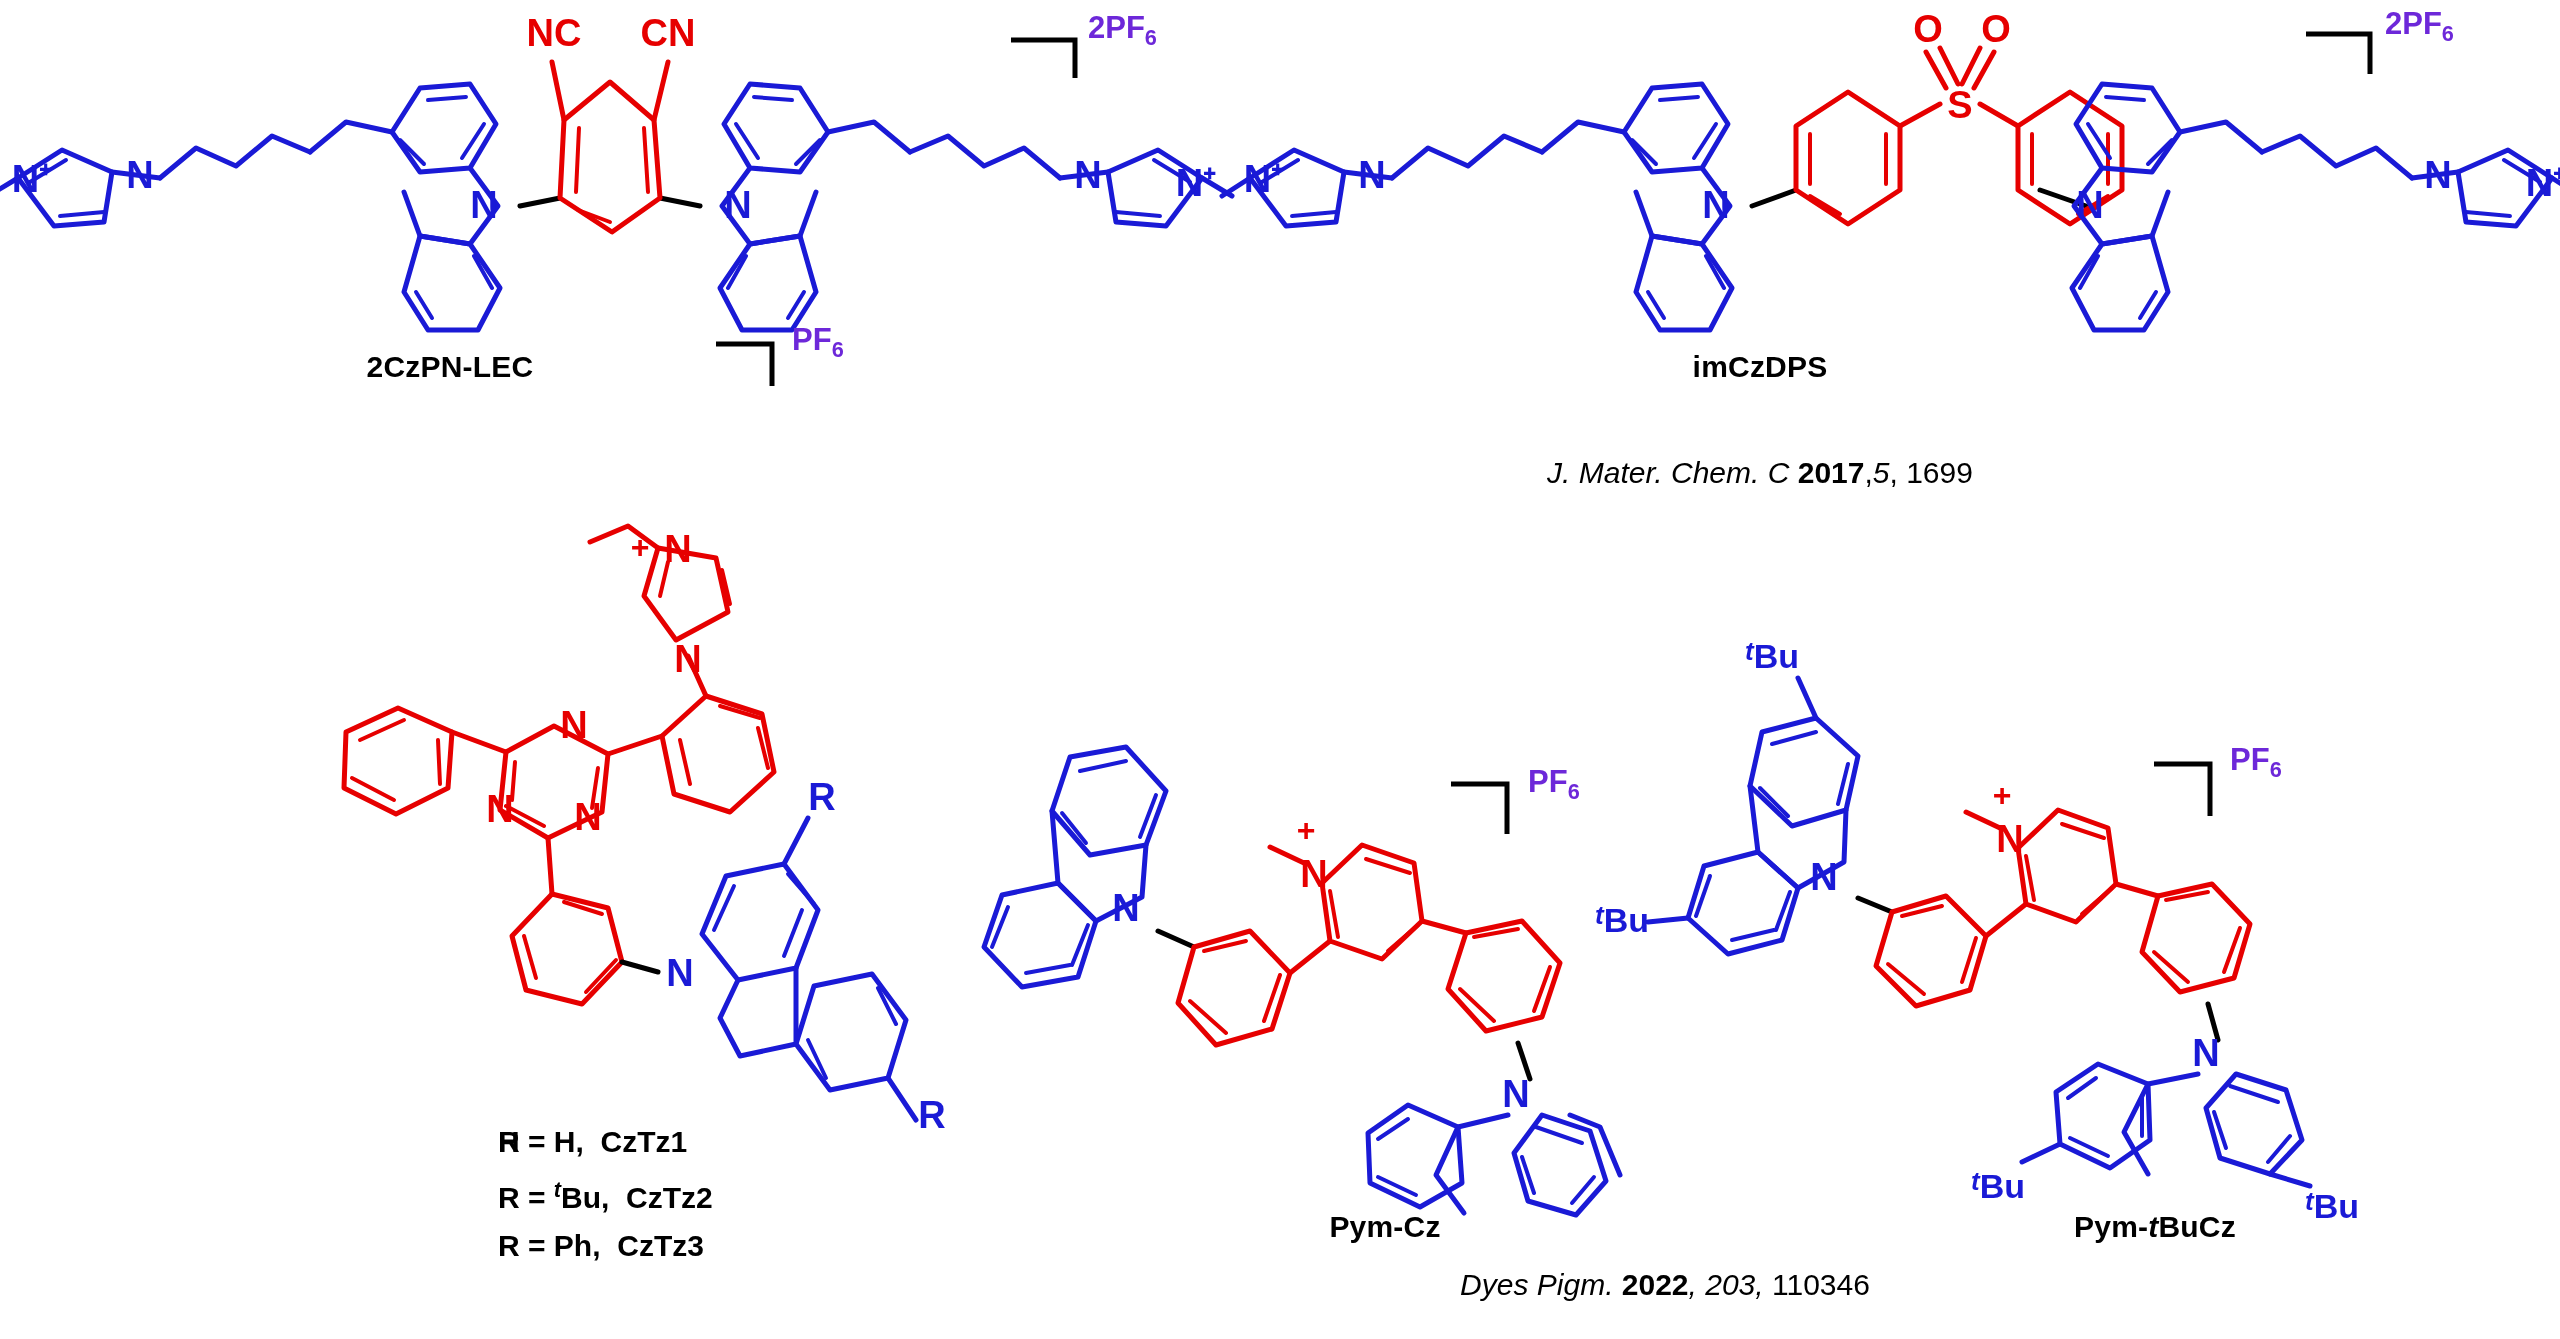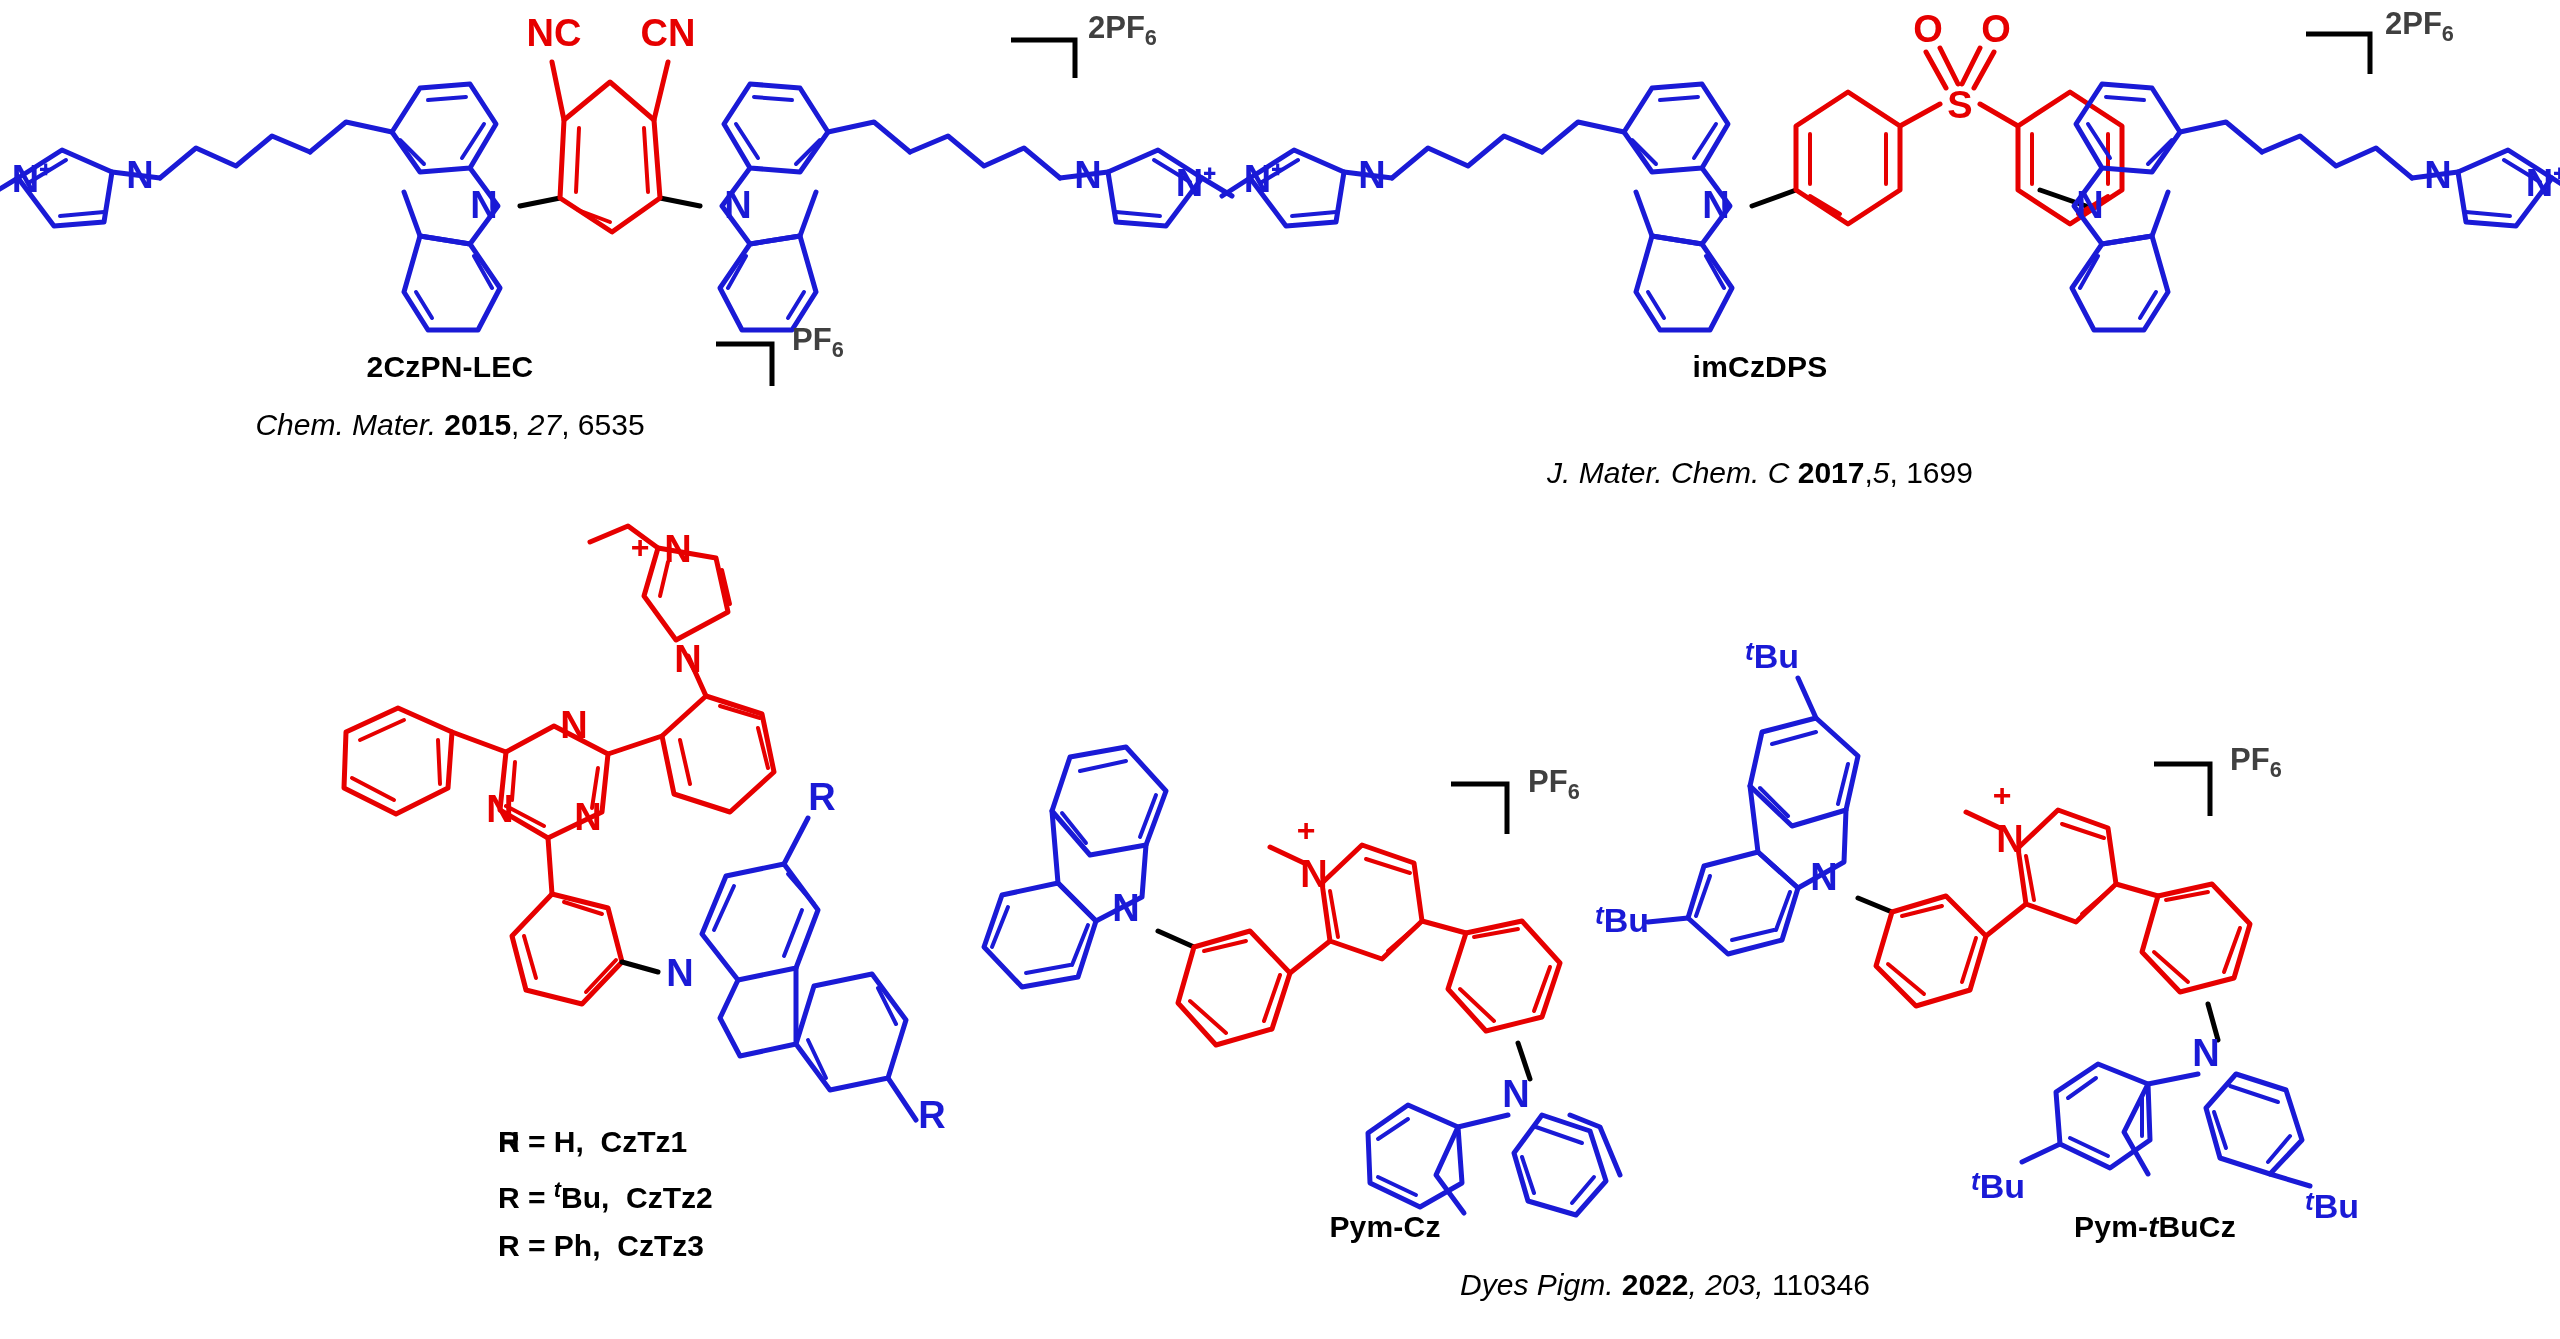--- a/index.html
+++ b/index.html
@@ -38,21 +38,21 @@
     font-weight:bold;font-size:30px;
     line-height:48px;
     white-space:nowrap;
   }
   .rlist sup{font-size:.72em;font-style:italic;font-weight:bold;vertical-align:super;}
   .cap-name sup, .cap-name .ital{font-style:italic;}
 
   .counter{
     position:absolute;
     font-weight:bold;font-size:31px;
-    white-space:nowrap;color:#404040;
+    white-space:nowrap;color:#6d28d9;
   }
   .counter sub{font-size:.70em;vertical-align:baseline;position:relative;top:.30em;}
 </style>
 </head>
 <body>
 
 <div class="sheet">
 
   <div class="struct" style="left:0px;top:0px;">
     <svg width="1180" height="330" viewBox="0 0 1180 330">
@@ -134,26 +134,20 @@
   </div>
 
   <svg class="struct" style="left:1005px;top:8px;" width="90" height="70">
     <path d="M6,32 L70,32 L70,70" fill="none" stroke="#000" stroke-width="5"></path>
   </svg>
   <div class="counter" style="left:1088px;top:10px;">
     <span>2PF</span><sub>6</sub>
   </div>
 
   <div class="cap-name" style="left:255px;top:350px;width:390px;">2CzPN-LEC</div>
-  <div class="cap-ref" style="left:195px;top:408px;width:510px;">
-    <i>Chem. Mater.</i>
-    <b>2015</b><span>,</span>
-    <span class="vol">27</span><span>,</span>
-    <span>6535</span>
-  </div>
 
   <div class="struct" style="left:1240px;top:0px;">
     <svg width="1290" height="330" viewBox="0 0 1290 330">
       <g fill="none" stroke="#1a1ad6" stroke-width="5" stroke-linecap="round" stroke-linejoin="round">
 
         <polygon points="10,178 54,150 104,172 96,222 46,226"></polygon>
         <path d="M22,182 L58,160" stroke-width="4"></path>
         <path d="M96,212 L52,216" stroke-width="4"></path>
         <path d="M10,178 L-18,196"></path>
         <path d="M104,172 L152,178"></path>

